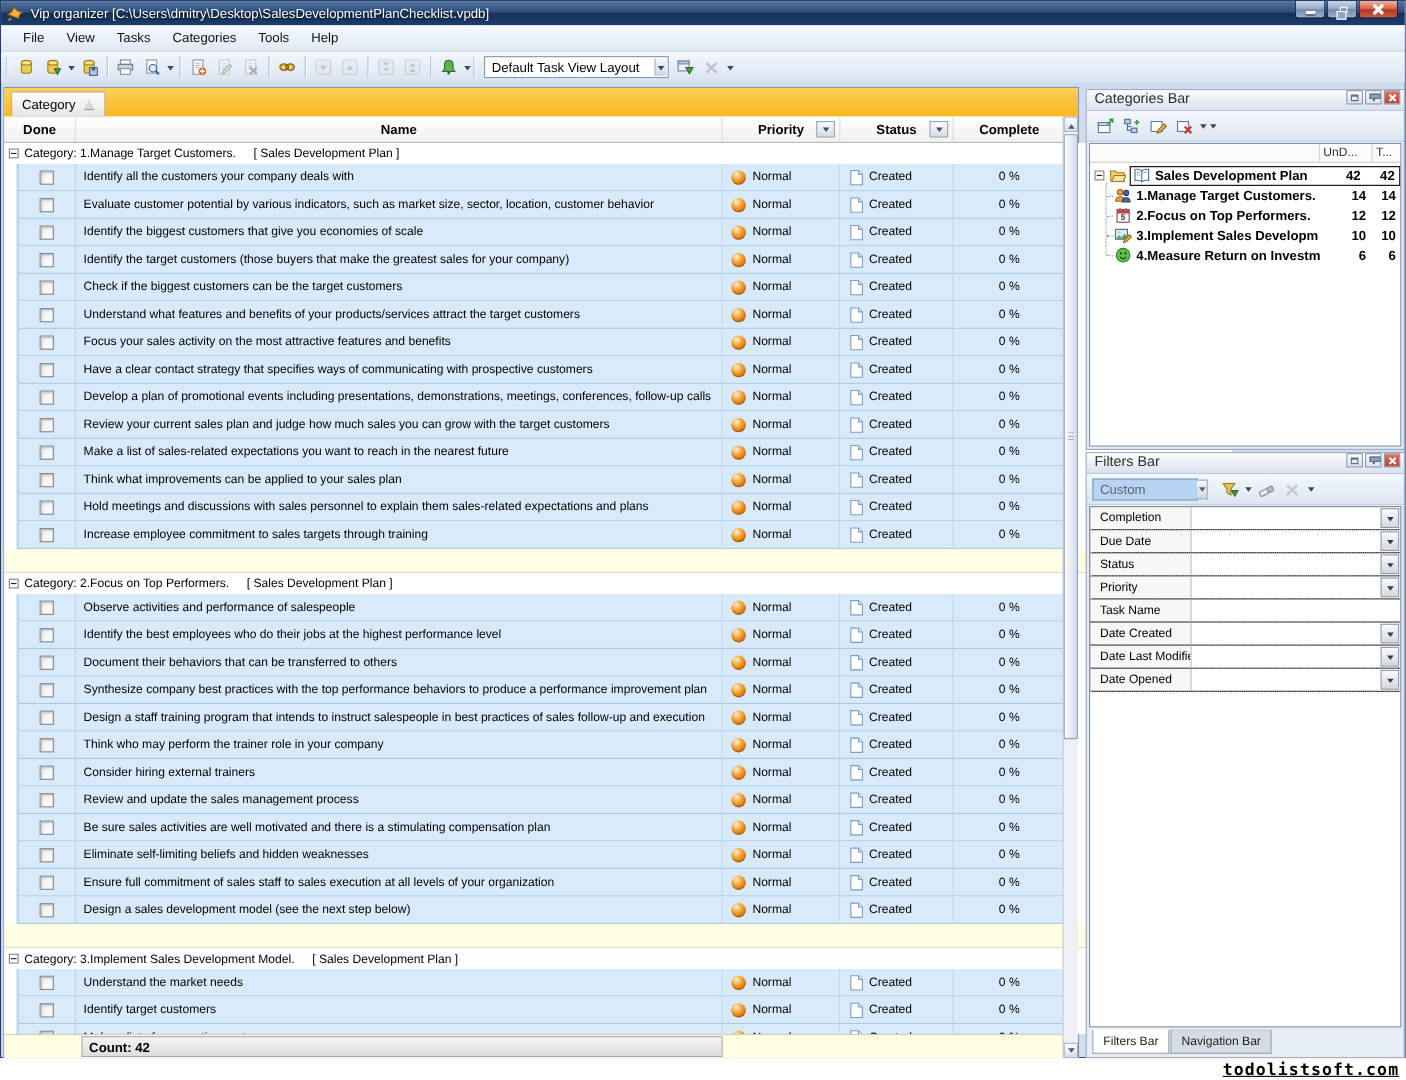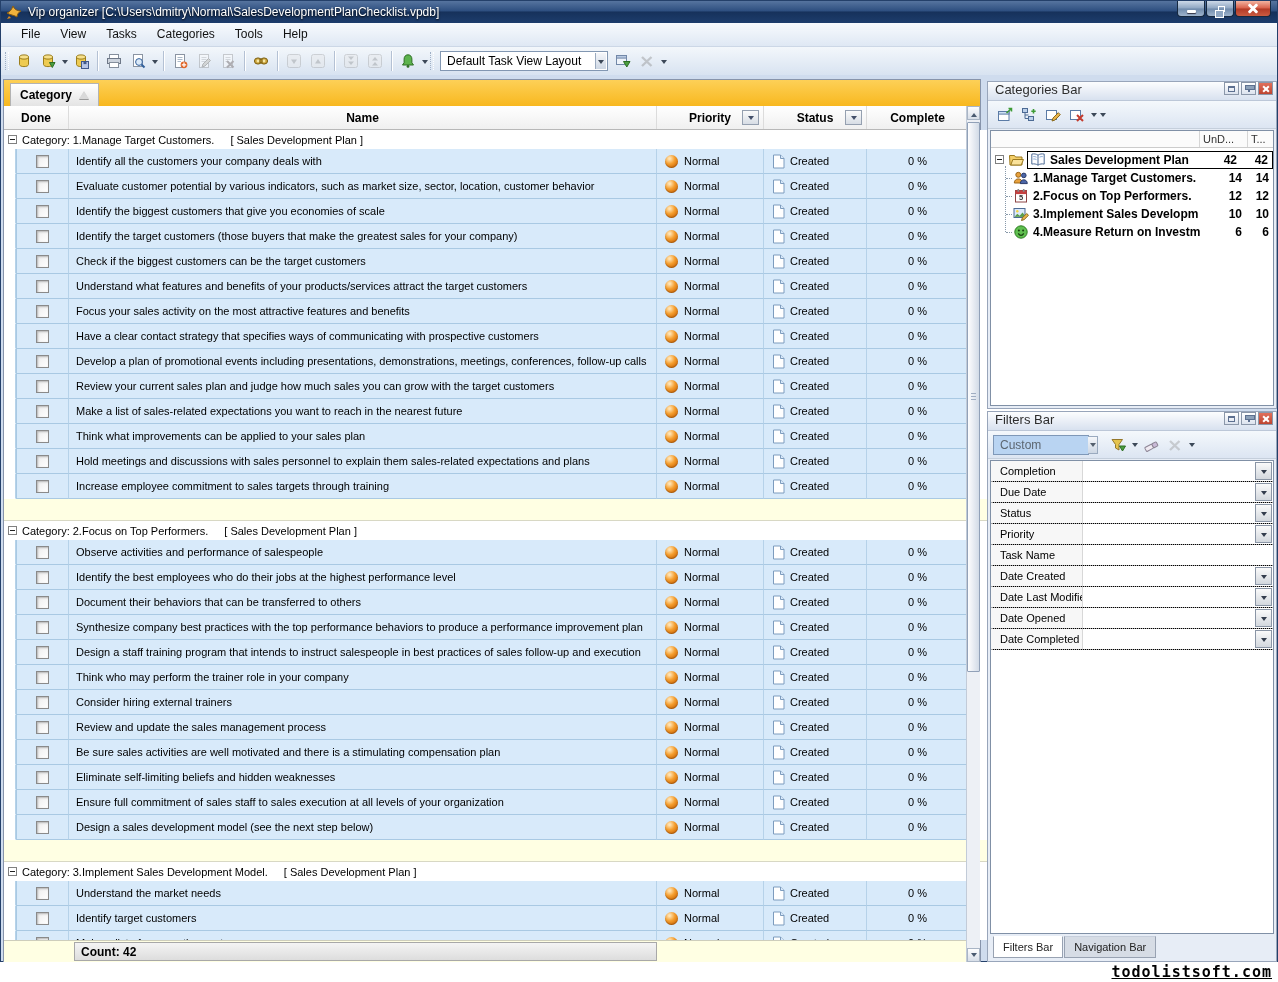--- a/index.html
+++ b/index.html
@@ -44,21 +44,21 @@
   .combo .drop{position:absolute;right:1px;top:1px;bottom:1px;width:11px;
     background:linear-gradient(#f5f7fa,#cdd7e4);border-left:1px solid #9aaabf;
     display:flex;align-items:center;justify-content:center}
   .combo .drop::after{content:"";border:3px solid transparent;border-top:4px solid #3c4858;margin-top:4px}
 
   
   .tasklist{position:absolute;left:2px;top:78px;width:978px;height:884px;background:#fff;border:1px solid #8794ab}
   .groupby{position:absolute;top:0;left:0;right:0;height:26px;background:linear-gradient(#fdd057,#f8b81f)}
   .chip{position:absolute;left:6px;top:3px;height:24px;padding:0 9px;
     background:linear-gradient(#ffffff,#e4e4e4);border:1px solid #b3b3b3;
-    display:flex;align-items:center;gap:7px;font-weight:bold;font-size:12px}
+    display:flex;align-items:center;gap:7px;font-weight:normal;font-size:12px}
   .tri-up{width:0;height:0;border-left:5px solid transparent;border-right:5px solid transparent;
     border-bottom:8px solid #d9d9d9;filter:drop-shadow(0 1px 0 #9a9a9a)}
   .cols{position:absolute;top:26px;left:0;width:964px;height:24px;
     background:linear-gradient(#ffffff,#f0f0f0);border-bottom:1px solid #b8b8b8;
     display:flex;font-weight:bold;font-size:12px}
   .hc{position:relative;display:flex;align-items:center;justify-content:center;border-right:1px solid #dcdcdc;height:100%}
   .hc-done{width:65px}.hc-name{width:588px}.hc-priority{width:107px}.hc-status{width:103px}.hc-complete{width:101px;border-right:none}
   .fbtn{position:absolute;right:4px;top:4px;width:17px;height:15px;
     background:linear-gradient(#fbfbfb,#d7dde5);border:1px solid #95a0b0;
     display:flex;align-items:center;justify-content:center}
@@ -171,21 +171,21 @@
 <div class="screen">
   <div class="app">
 
     <div class="titlebar">
       <span class="app-ic">
         <svg width="16" height="16" viewBox="0 0 16 16">
             <path d="M1 9c3-1 5-4 6-7 1 3 4 5 8 5-2 1-4 3-4 6-3-2-7-2-10-4z" fill="#f2b33c" stroke="#8a5c10"></path>
             <path d="M3 12l-2 3 4-1" fill="#d98a20"></path>
           </svg>
       </span>
-      <span class="title">Vip organizer [C:\Users\dmitry\Normal\SalesDevelopmentPlanChecklist.vpdb]</span>
+      <span class="title">Vip organizer [C:\Users\dmitry\Desktop\SalesDevelopmentPlanChecklist.vpdb]</span>
       <div class="winbtns">
         <div class="wb">
             <i class="dash"></i>
           </div>
         <div class="wb">
             <i class="sq"></i>
           </div>
         <div class="wb close">
             <i class="xx"></i>
           </div>
@@ -1222,26 +1222,20 @@
             <div class="fval">
               <span class="fdrop"></span>
             </div>
           </div>
           <div class="frow">
             <div class="flabel">Date Opened</div>
             <div class="fval">
               <span class="fdrop"></span>
             </div>
           </div>
-          <div class="frow">
-            <div class="flabel">Date Completed</div>
-            <div class="fval">
-              <span class="fdrop"></span>
-            </div>
-          </div>
         </div>
       <div class="ptabs" id="panel-tabs">
           <div class="ptab active">Filters Bar</div>
           <div class="ptab">Navigation Bar</div>
         </div>
     </div>
 
   </div>
 
   <div class="brandbar">

